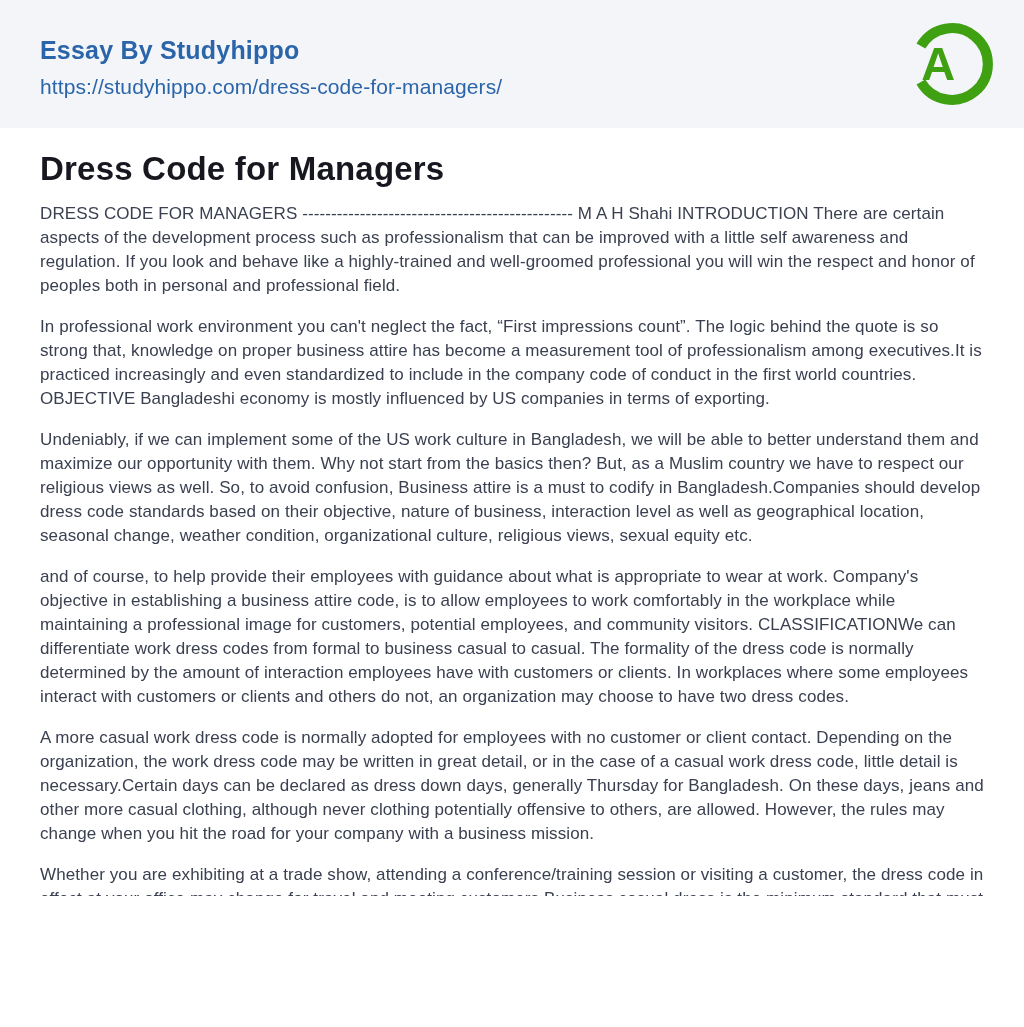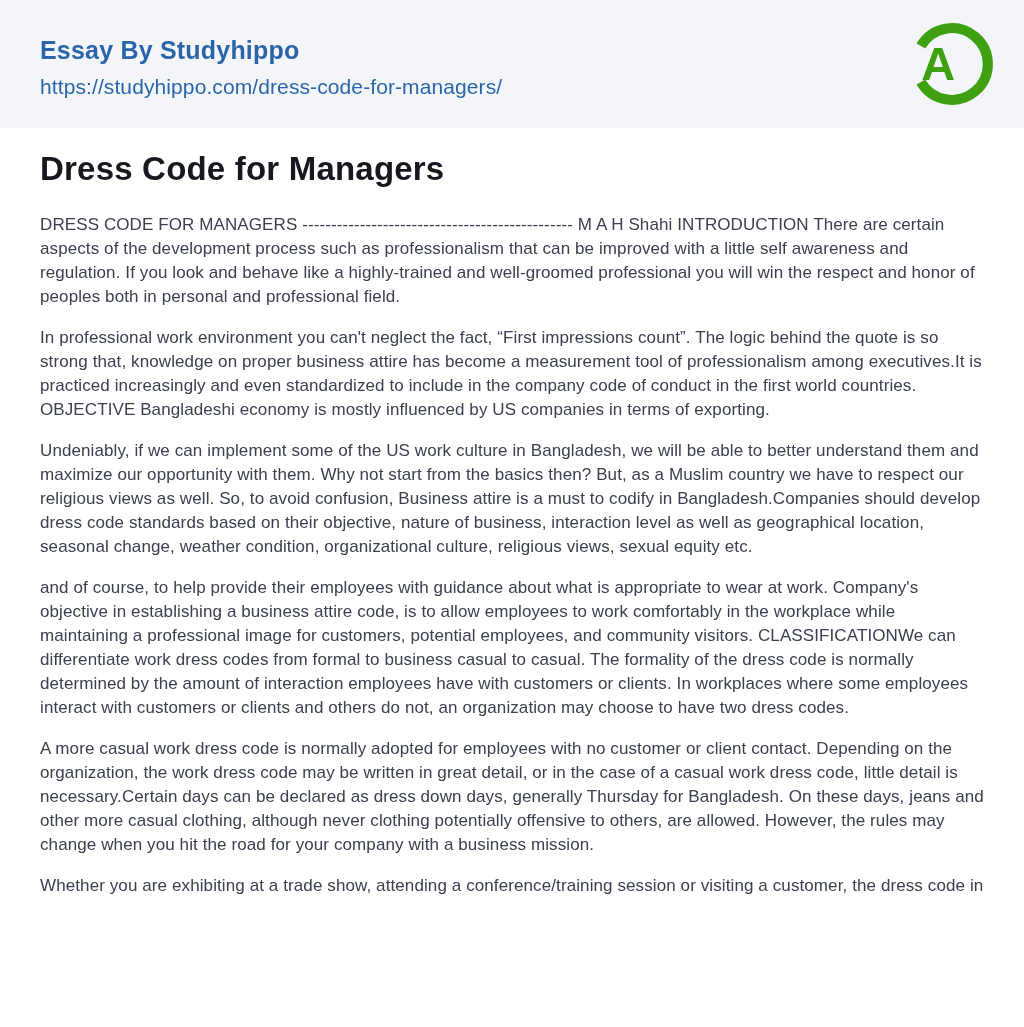--- a/index.html
+++ b/index.html
@@ -35,21 +35,21 @@
   }
   .logo { width: 92px; height: 92px; display: block; }
   .content {
     padding: 22px 40px 0 40px;
   }
   .essay-title {
     color: #17171f;
     font-size: 33px;
     font-weight: bold;
     letter-spacing: 0.2px;
-    margin-bottom: 25px;
+    margin-bottom: 14px;
   }
   .essay-body p {
     color: #3b4051;
     font-size: 17px;
     line-height: 24px;
     margin-bottom: 17px;
     letter-spacing: 0.1px;
     word-break: break-word;
   }
 </style>

